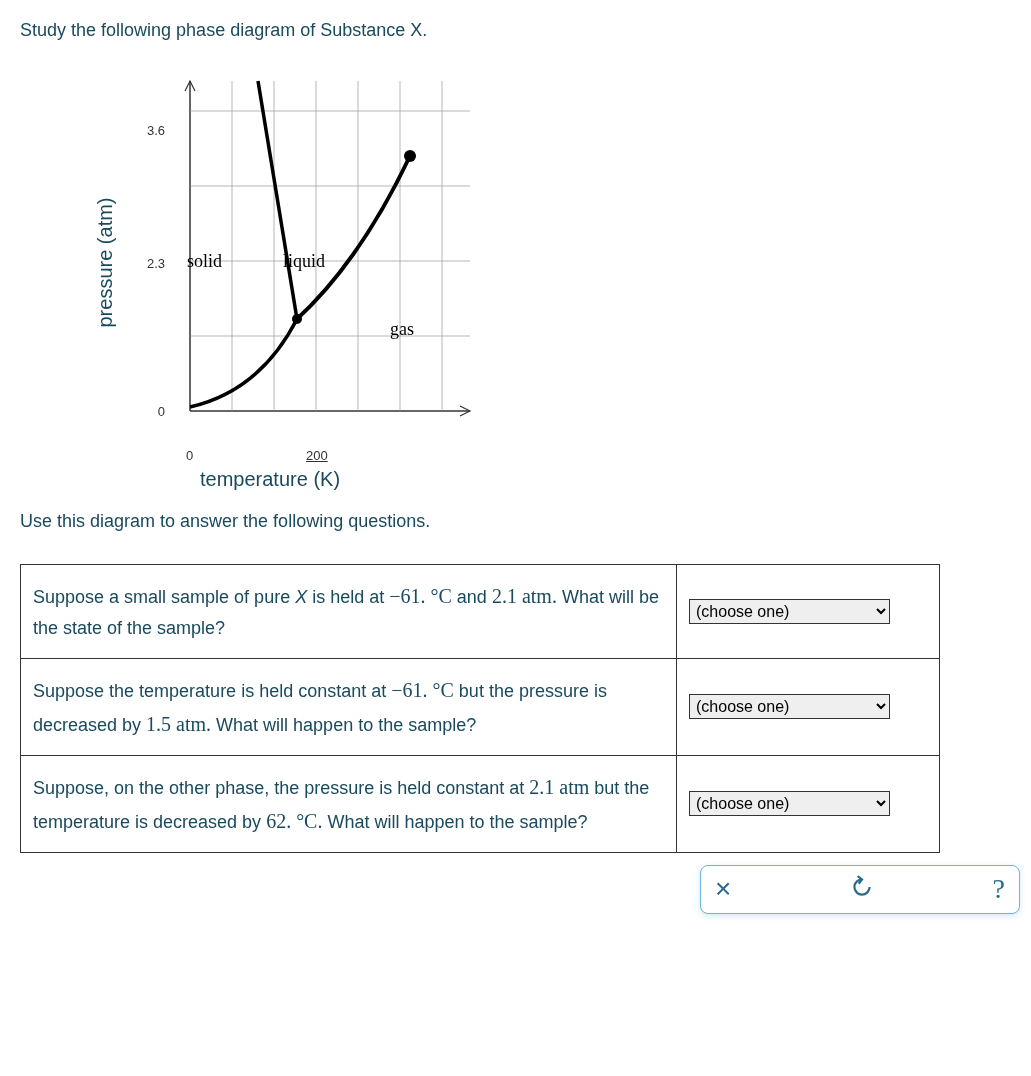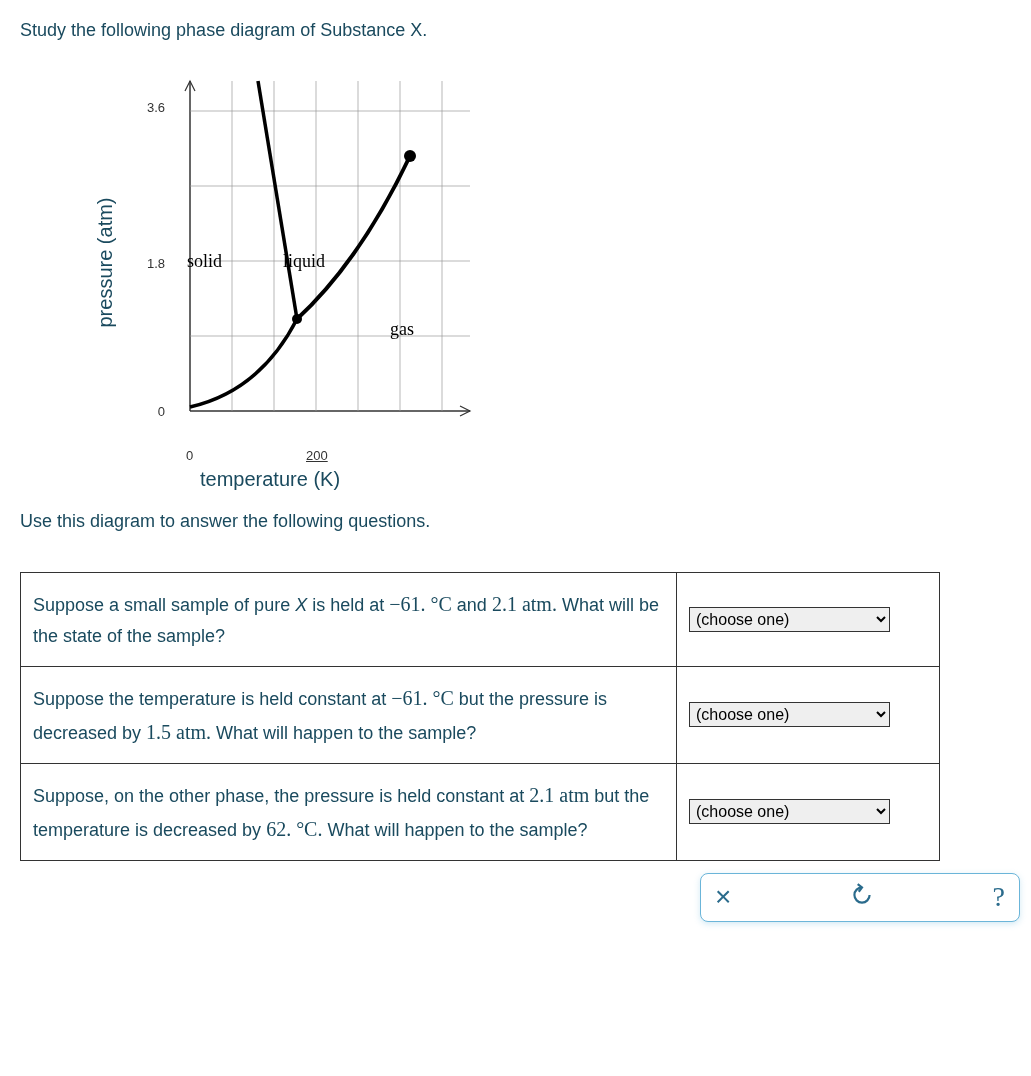--- a/index.html
+++ b/index.html
@@ -58,21 +58,21 @@
     color: #000;
   }
   .plot-svg {
     position: absolute;
     left: 90px;
     top: 10px;
   }
   .question-table {
     border-collapse: collapse;
     width: 920px;
-    margin-top: 40px;
+    margin-top: 32px;
   }
   .question-table td {
     border: 1px solid #333;
     padding: 14px 12px;
     vertical-align: middle;
   }
   .question-table td.q {
     width: 660px;
     line-height: 1.7;
   }
@@ -147,22 +147,22 @@
     <path d="M 20 346 Q 90 330 127 258" fill="none" stroke="#000" stroke-width="3.5"></path>
 
     <path d="M 127 258 L 88 20" fill="none" stroke="#000" stroke-width="3.5"></path>
 
     <path d="M 127 258 Q 190 200 240 95" fill="none" stroke="#000" stroke-width="4"></path>
 
     <circle cx="127" cy="258" r="5" fill="#000"></circle>
     <circle cx="240" cy="95" r="6" fill="#000"></circle>
   </svg>
 
-  <div class="tick-y" style="top:49px;">3.6</div>
-  <div class="tick-y" style="top:205px;">1.8</div>
+  <div class="tick-y" style="top:72px;">3.6</div>
+  <div class="tick-y" style="top:205px;">2.3</div>
   <div class="tick-y" style="top:353px;">0</div>
 
   <div class="tick-x" style="left:106px;">0</div>
   <div class="tick-x" style="left:226px;text-decoration:underline;">200</div>
 
   <div class="xlabel">temperature (K)</div>
 
   <div class="region-label" style="left:107px; top:200px;">solid</div>
   <div class="region-label" style="left:203px; top:200px;">liquid</div>
   <div class="region-label" style="left:310px; top:268px;">gas</div>

